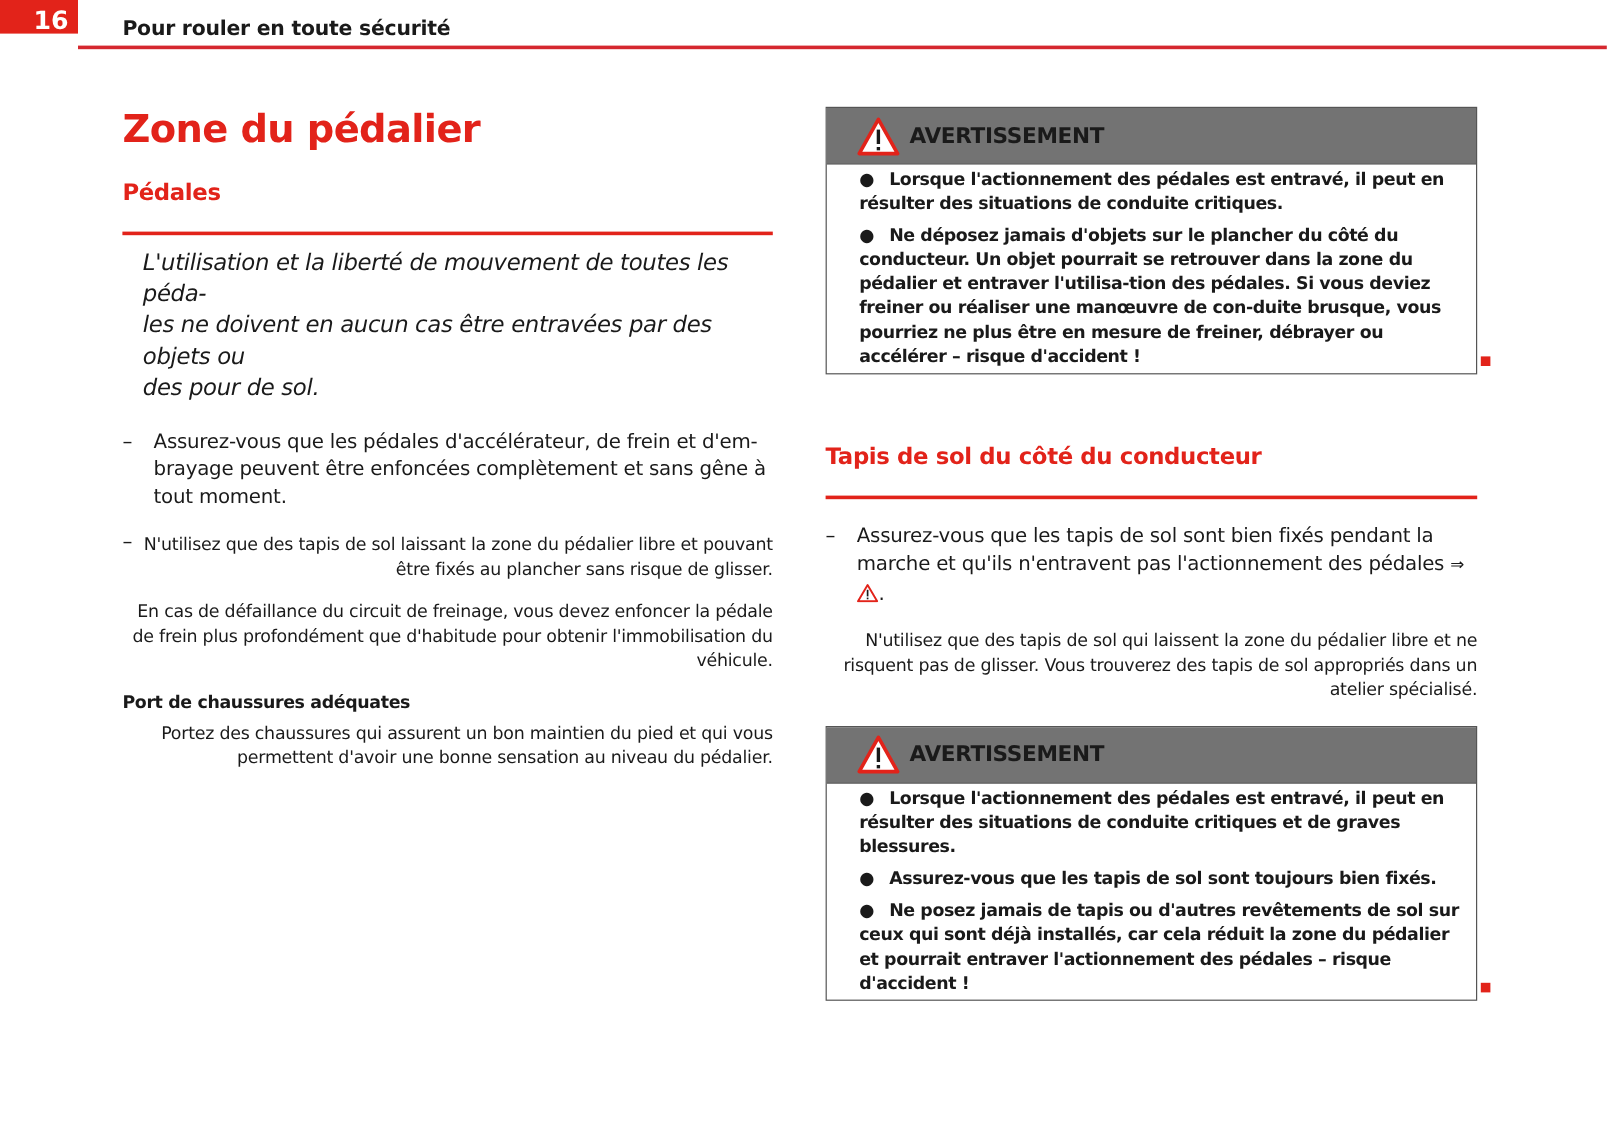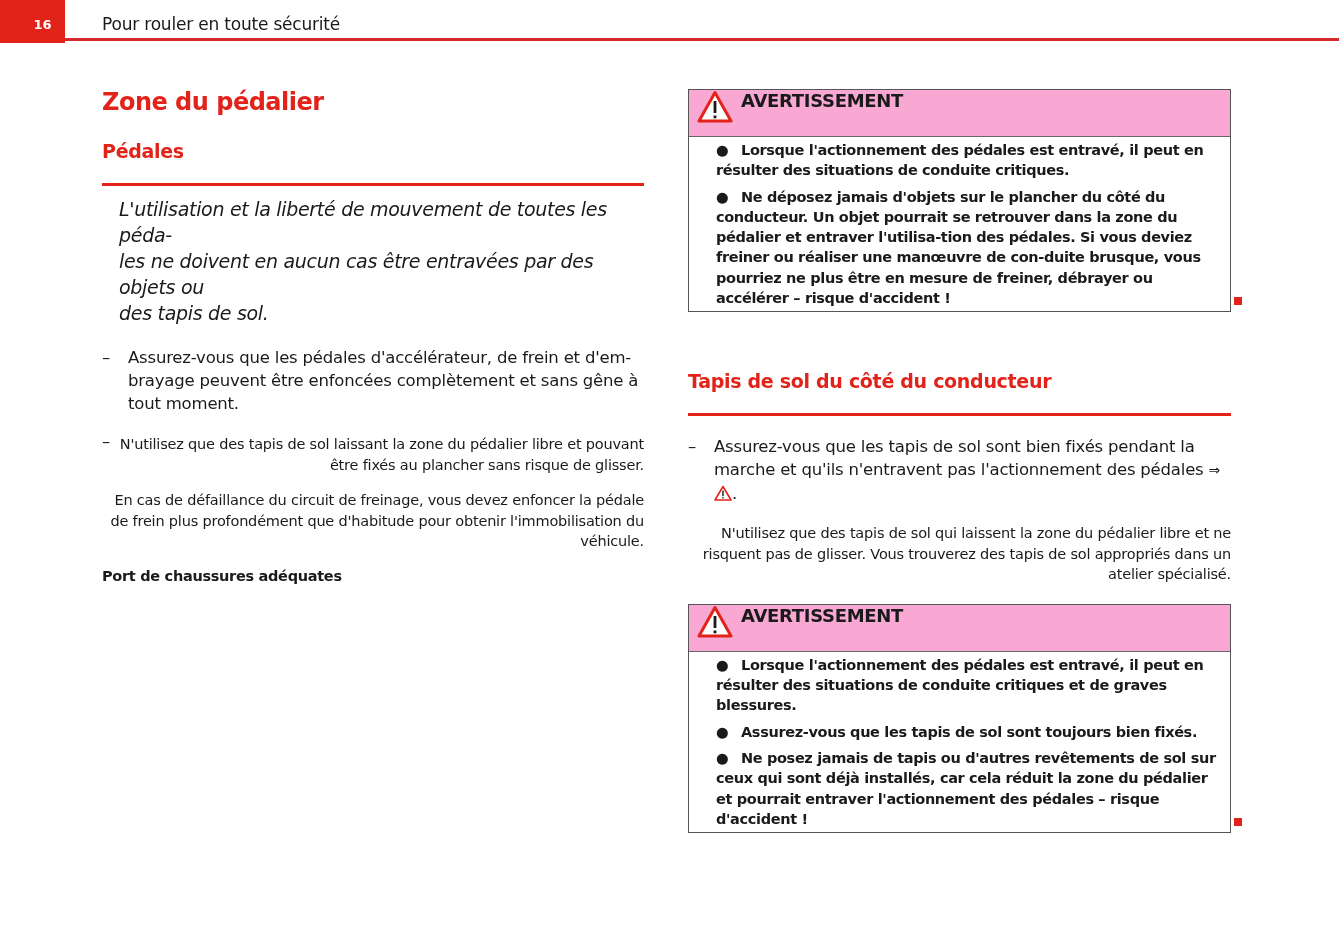--- a/index.html
+++ b/index.html
@@ -1,36 +1,36 @@
 <!DOCTYPE html>
 <html><head>
 <meta charset="utf-8">
 <style>
   html, body { margin: 0; padding: 0; background: #ffffff; }
   body { width: 1339px; height: 945px; position: relative; overflow: hidden; font-family: "DejaVu Sans", sans-serif; color: #1a1a1a; }
   .header { position: absolute; left: 0; top: 0; width: 1339px; height: 41px; }
-  .page-num { position: absolute; left: 0; top: 0; width: 65px; height: 43px; background: #e2231a; color: #fff; font-weight: bold; font-size: 13px; display: flex; align-items: center; justify-content: center; padding-top: 6px; box-sizing: border-box; padding-left: 20px; }
-  .header-title { position: absolute; left: 102px; top: 14px; font-weight: normal; font-size: 17px; color: #1a1a1a; letter-spacing: -0.2px; }
+  .page-num { position: absolute; left: 0; top: 0; width: 65px; height: 28px; background: #e2231a; color: #fff; font-weight: bold; font-size: 21px; display: flex; align-items: center; justify-content: center; padding-top: 6px; box-sizing: border-box; padding-left: 20px; }
+  .header-title { position: absolute; left: 102px; top: 14px; font-weight: bold; font-size: 17px; color: #1a1a1a; letter-spacing: -0.2px; }
   .header-rule { position: absolute; left: 65px; top: 38px; width: 1274px; height: 3px; background: #d5282f; }
 
   .col { position: absolute; }
   .left { left: 102px; top: 88px; width: 542px; }
   .right { left: 688px; top: 89px; width: 543px; }
 
-  h1.chapter { margin: 0; font-size: 24px; color: #e2231a; font-weight: bold; letter-spacing: -0.5px; }
+  h1.chapter { margin: 0; font-size: 32px; color: #e2231a; font-weight: bold; letter-spacing: -0.5px; }
   h2.section { margin: 0; font-size: 19px; color: #e2231a; font-weight: bold; padding-bottom: 21px; border-bottom: 3px solid #e2231a; letter-spacing: -0.3px; }
   .lead { font-style: italic; font-size: 19px; line-height: 26px; margin: 17px; letter-spacing: -0.3px; }
   .dash-list { list-style: none; margin: 0; padding: 0; }
   .dash-list li { position: relative; padding-left: 26px; font-size: 16.5px; line-height: 23px; letter-spacing: -0.2px; }
   .dash-list li .dash { position: absolute; left: 0; top: 0; }
   p.body { margin: 0; font-size: 14.5px; line-height: 20.5px; letter-spacing: -0.2px; text-align: right; }
   .subhead { margin: 0; font-weight: bold; font-size: 14.5px; line-height: 20px; letter-spacing: -0.3px; }
 
   .warn-box { position: relative; border: 1.5px solid #555; box-sizing: border-box; }
-  .warn-head { background: #f9a8d4; border-bottom: 1px solid #666; height: 46px; display: flex; padding-left: 8px; }
+  .warn-head { background: #737373; border-bottom: 1px solid #666; height: 46px; display: flex; align-items: center; padding-left: 25px; }
   .warn-head .tri { width: 36px; height: 33px; margin-right: 8px; }
   .warn-title { font-weight: bold; font-size: 18px; letter-spacing: -0.3px; }
   .warn-body { padding: 3px 6px 3px 7px; margin-left: 20px; }
   .warn-item { font-weight: bold; font-size: 14.5px; line-height: 20.3px; margin: 0 0 6px 0; letter-spacing: -0.35px; }
   .warn-item:last-child { margin-bottom: 0; }
   .warn-item .bullet { display: inline-block; width: 25px; }
   .end-mark { position: absolute; right: -12px; bottom: 6px; width: 8px; height: 8px; background: #e2231a; }
   .inline-tri { display: inline-block; width: 18px; height: 16px; vertical-align: -2px; }
 </style>
 </head>
@@ -41,34 +41,35 @@
   <div class="header-title">Pour rouler en toute sécurité</div>
   <div class="header-rule"></div>
 </div>
 
 <div class="col left">
   <h1 class="chapter">Zone du pédalier</h1>
   <h2 class="section" style="margin-top:24px;">Pédales</h2>
   <p class="lead" style="margin-top:10px;">
     <span>L'utilisation et la liberté de mouvement de toutes les péda-</span><br>
     <span>les ne doivent en aucun cas être entravées par des objets ou</span><br>
-    <span>des tapis de sol.</span>
+    <span>des pour de sol.</span>
   </p>
   <ul class="dash-list" style="margin-top:20px;">
     <li style="margin-bottom:15px;">
       <span class="dash">–</span>
       <span>Assurez-vous que les pédales d'accélérateur, de frein et d'em-brayage peuvent être enfoncées complètement et sans gêne à tout moment.</span>
     </li>
     <li>
       <span class="dash">–</span>
     </li>
   </ul>
   <p class="body" style="margin-top:19px;">N'utilisez que des tapis de sol laissant la zone du pédalier libre et pouvant être fixés au plancher sans risque de glisser.</p>
   <p class="body" style="margin-top:15px;">En cas de défaillance du circuit de freinage, vous devez enfoncer la pédale de frein plus profondément que d'habitude pour obtenir l'immobilisation du véhicule.</p>
   <p class="subhead" style="margin-top:14px;">Port de chaussures adéquates</p>
+  <p class="body" style="margin-top:6px;">Portez des chaussures qui assurent un bon maintien du pied et qui vous permettent d'avoir une bonne sensation au niveau du pédalier.</p>
 </div>
 
 <div class="col right">
   <div class="warn-box">
     <div class="warn-head">
       <svg class="tri" viewBox="0 0 36 33">
         <polygon points="18,2.5 34,31 2,31" fill="#fff" stroke="#e2231a" stroke-width="3" stroke-linejoin="round"></polygon>
         <rect x="16.6" y="11" width="2.8" height="12" fill="#1a1a1a"></rect>
         <rect x="16.6" y="25.5" width="2.8" height="2.8" fill="#1a1a1a"></rect>
       </svg>

